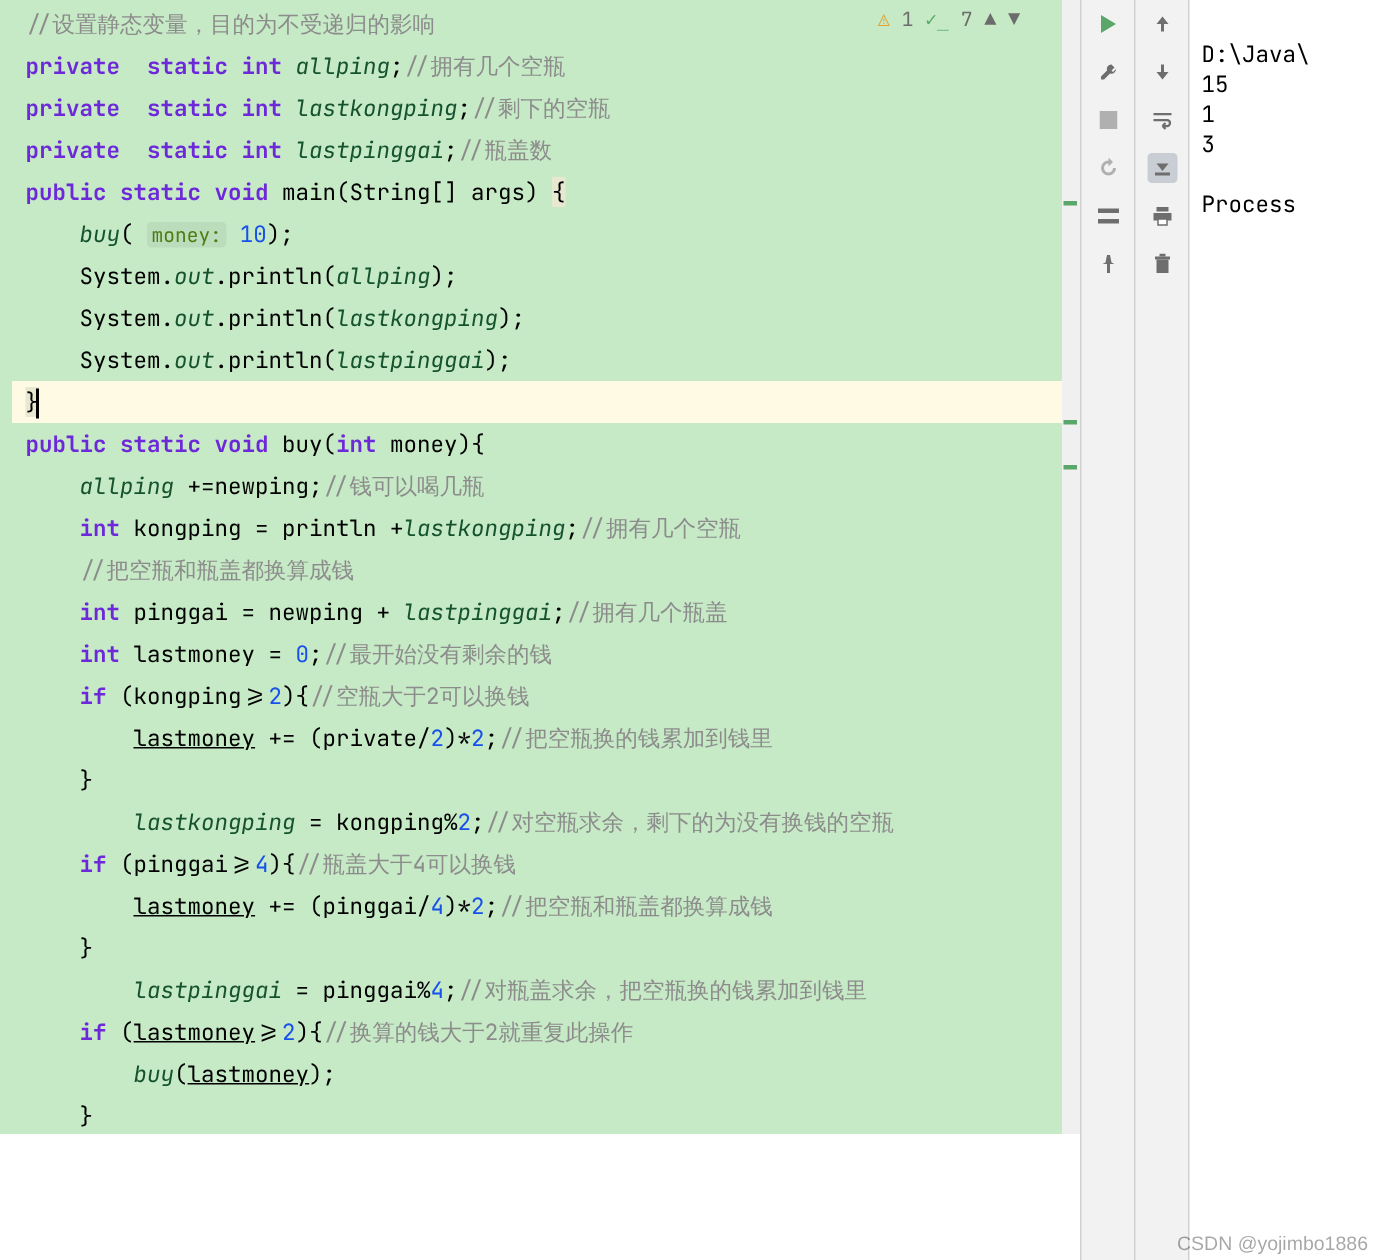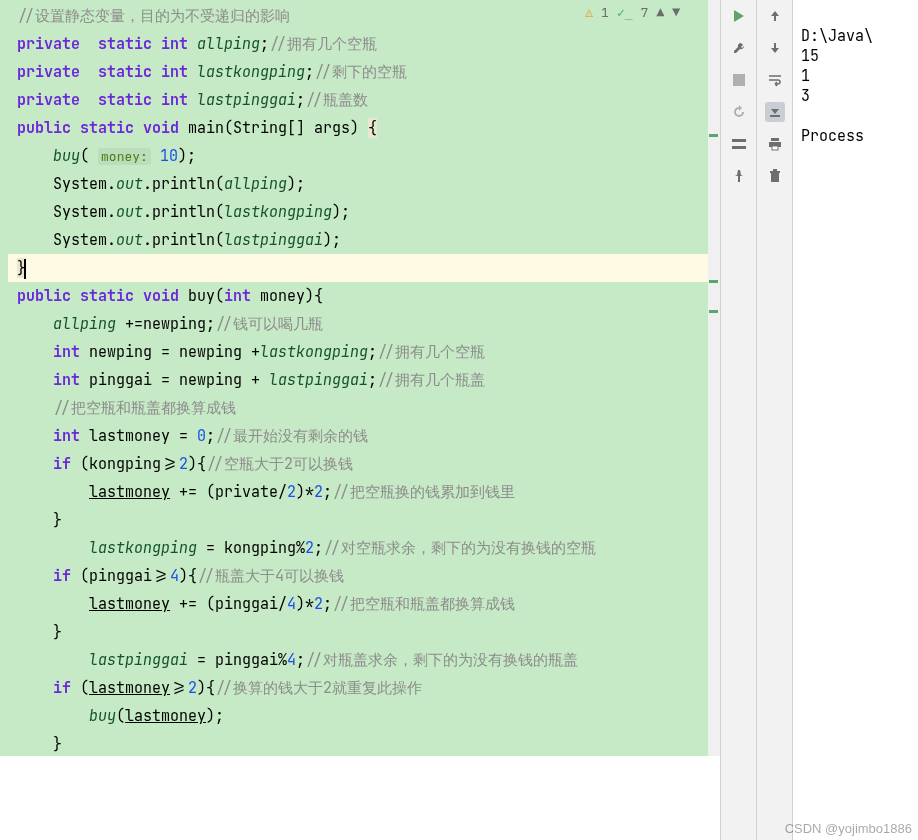--- a/index.html
+++ b/index.html
@@ -138,32 +138,32 @@
     <div class="line"> <span class="kw">private  static int </span><span class="var-s">lastkongping</span><span>;</span><span class="cmt">//剩下的空瓶</span></div>
     <div class="line"> <span class="kw">private  static int </span><span class="var-s">lastpinggai</span><span>;</span><span class="cmt">//瓶盖数</span></div>
     <div class="line"> <span class="kw">public static void </span><span>main</span><span>(String[] args) </span><span class="highlight-brace">{</span></div>
     <div class="line">     <span class="var-s">buy</span><span>(</span> <span class="hint">money:</span> <span class="num">10</span><span>);</span></div>
     <div class="line">     <span>System.</span><span class="var-s">out</span><span>.println(</span><span class="var-s">allping</span><span>);</span></div>
     <div class="line">     <span>System.</span><span class="var-s">out</span><span>.println(</span><span class="var-s">lastkongping</span><span>);</span></div>
     <div class="line">     <span>System.</span><span class="var-s">out</span><span>.println(</span><span class="var-s">lastpinggai</span><span>);</span></div>
     <div class="line caret-line"> <span class="highlight-brace">}</span><span class="cursor"></span></div>
     <div class="line"> <span class="kw">public static void </span><span>buy</span><span>(</span><span class="kw">int </span><span>money</span><span>){</span></div>
     <div class="line">     <span class="var-s">allping</span><span> +=newping;</span><span class="cmt">//钱可以喝几瓶</span></div>
-    <div class="line">     <span class="kw">int </span><span>newping = newping +</span><span class="var-s">lastkongping</span><span>;</span><span class="cmt">//拥有几个空瓶</span></div>
+    <div class="line">     <span class="kw">int </span><span>kongping = println +</span><span class="var-s">lastkongping</span><span>;</span><span class="cmt">//拥有几个空瓶</span></div>
+    <div class="line">     <span class="cmt">//把空瓶和瓶盖都换算成钱</span></div>
     <div class="line">     <span class="kw">int </span><span>pinggai = newping + </span><span class="var-s">lastpinggai</span><span>;</span><span class="cmt">//拥有几个瓶盖</span></div>
-    <div class="line">     <span class="cmt">//把空瓶和瓶盖都换算成钱</span></div>
     <div class="line">     <span class="kw">int </span><span>lastmoney = </span><span class="num">0</span><span>;</span><span class="cmt">//最开始没有剩余的钱</span></div>
     <div class="line">     <span class="kw">if </span><span>(kongping&gt;=</span><span class="num">2</span><span>){</span><span class="cmt">//空瓶大于2可以换钱</span></div>
     <div class="line">         <span class="underl">lastmoney</span><span> += (private/</span><span class="num">2</span><span>)*</span><span class="num">2</span><span>;</span><span class="cmt">//把空瓶换的钱累加到钱里</span></div>
     <div class="line">     <span>}</span></div>
     <div class="line">         <span class="var-s">lastkongping</span><span> = kongping%</span><span class="num">2</span><span>;</span><span class="cmt">//对空瓶求余，剩下的为没有换钱的空瓶</span></div>
     <div class="line">     <span class="kw">if </span><span>(pinggai&gt;=</span><span class="num">4</span><span>){</span><span class="cmt">//瓶盖大于4可以换钱</span></div>
     <div class="line">         <span class="underl">lastmoney</span><span> += (pinggai/</span><span class="num">4</span><span>)*</span><span class="num">2</span><span>;</span><span class="cmt">//把空瓶和瓶盖都换算成钱</span></div>
     <div class="line">     <span>}</span></div>
-    <div class="line">         <span class="var-s">lastpinggai</span><span> = pinggai%</span><span class="num">4</span><span>;</span><span class="cmt">//对瓶盖求余，剩下的为没有换钱的瓶盖</span></div>
+    <div class="line">         <span class="var-s">lastpinggai</span><span> = pinggai%</span><span class="num">4</span><span>;</span><span class="cmt">//对瓶盖求余，把空瓶换的钱累加到钱里</span></div>
     <div class="line">     <span class="kw">if </span><span>(</span><span class="underl">lastmoney</span><span>&gt;=</span><span class="num">2</span><span>){</span><span class="cmt">//换算的钱大于2就重复此操作</span></div>
     <div class="line">         <span class="var-s">buy</span><span>(</span><span class="underl">lastmoney</span><span>);</span></div>
     <div class="line">     <span>}</span></div>
   </div>
 
   <div class="top-analysis">
     <span class="warn-tri">⚠</span>
       <span>1</span>
     <span class="ok-check">✓̲</span>
       <span>7</span>

